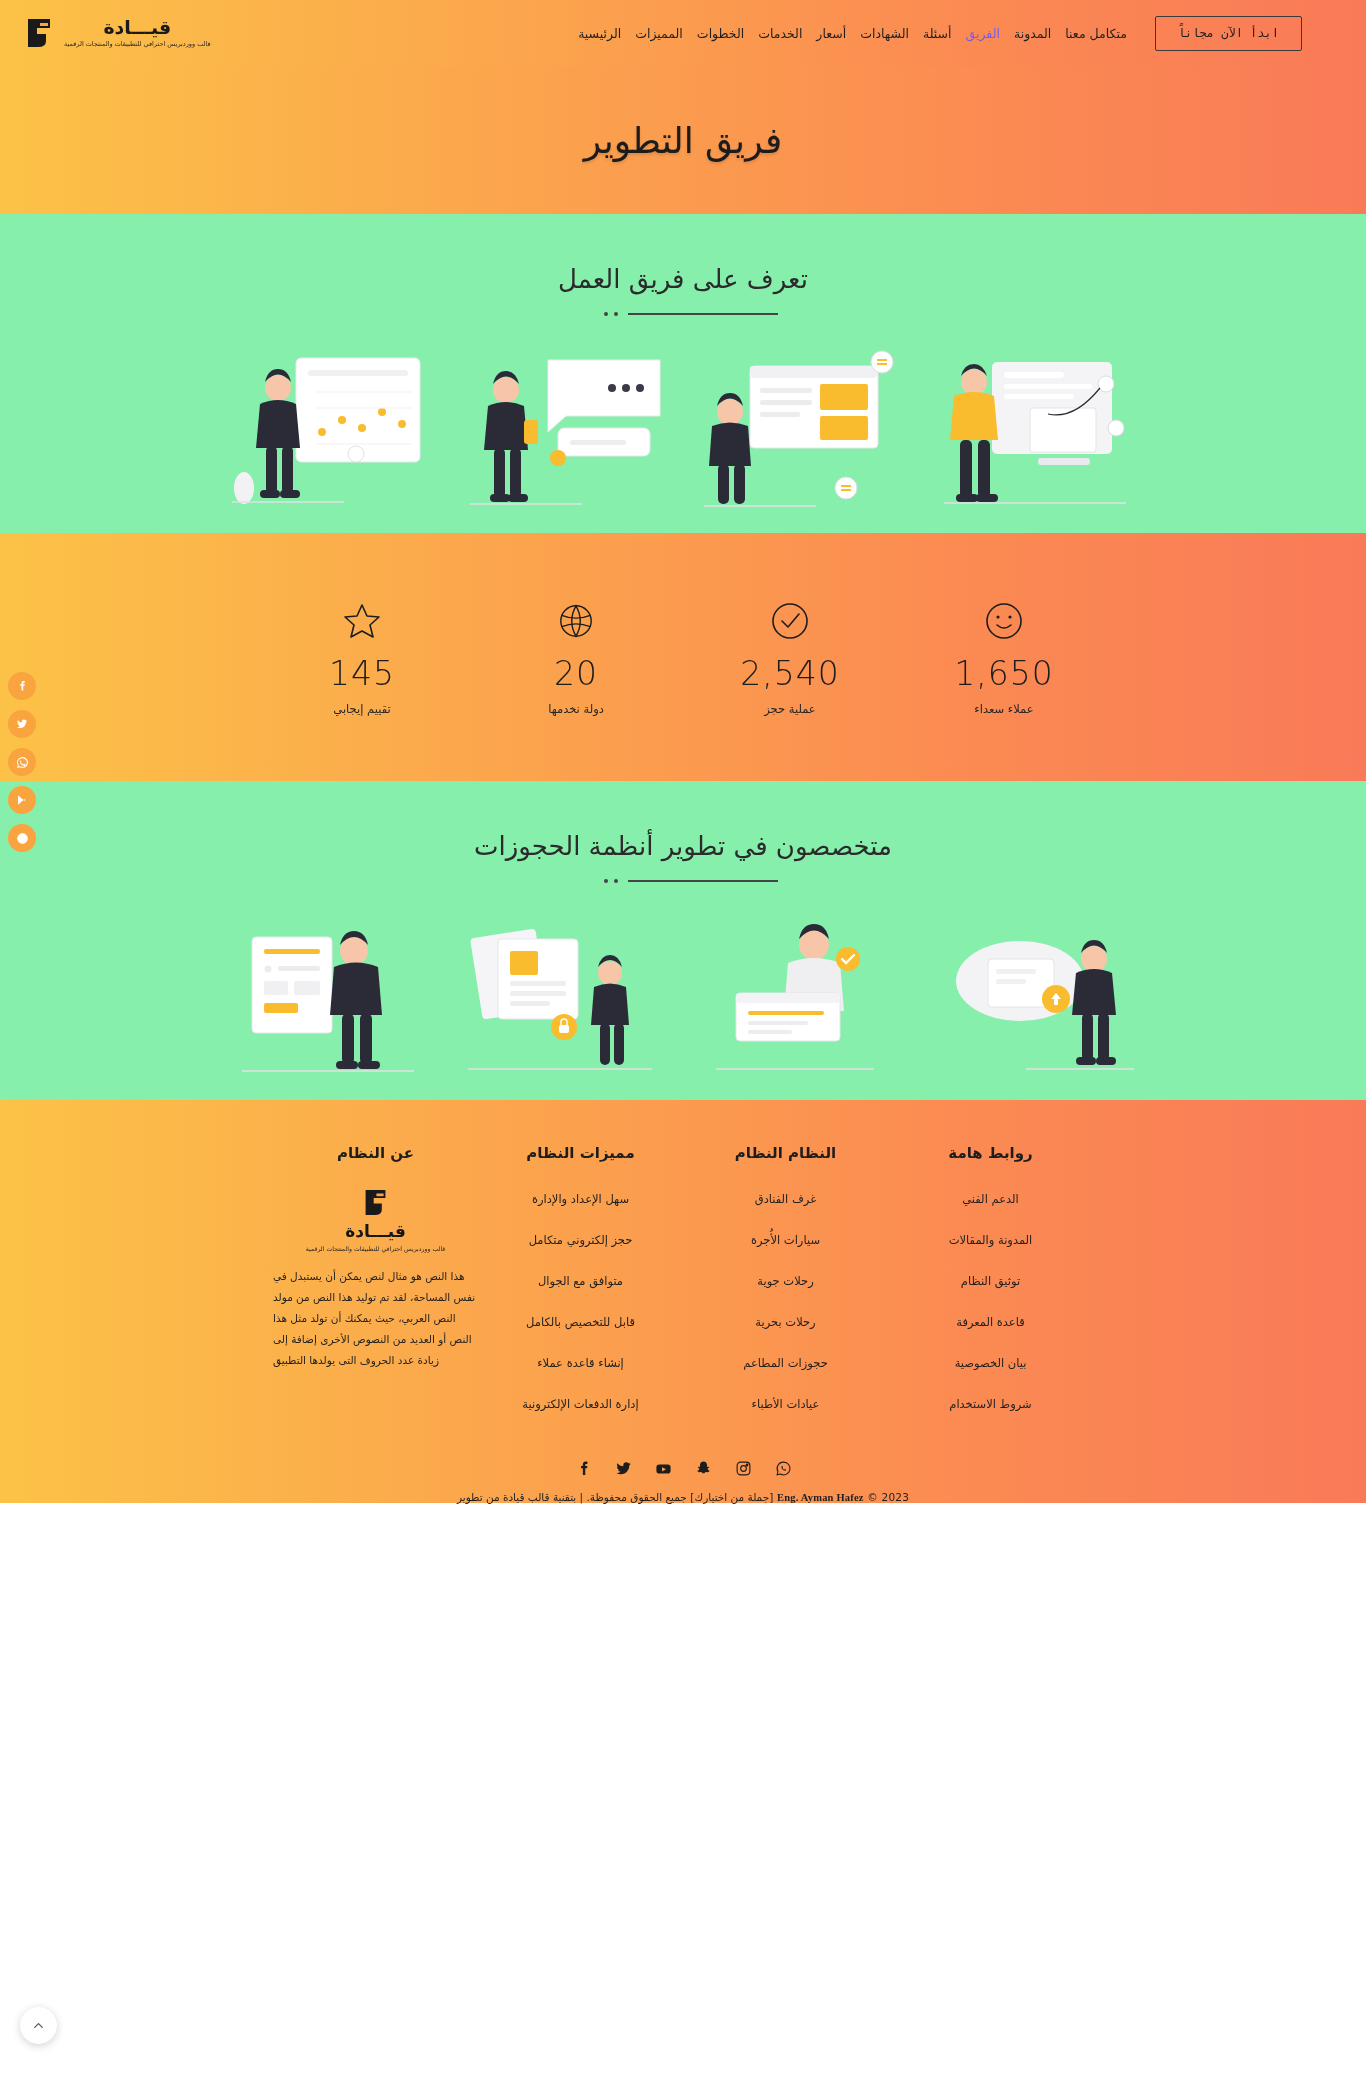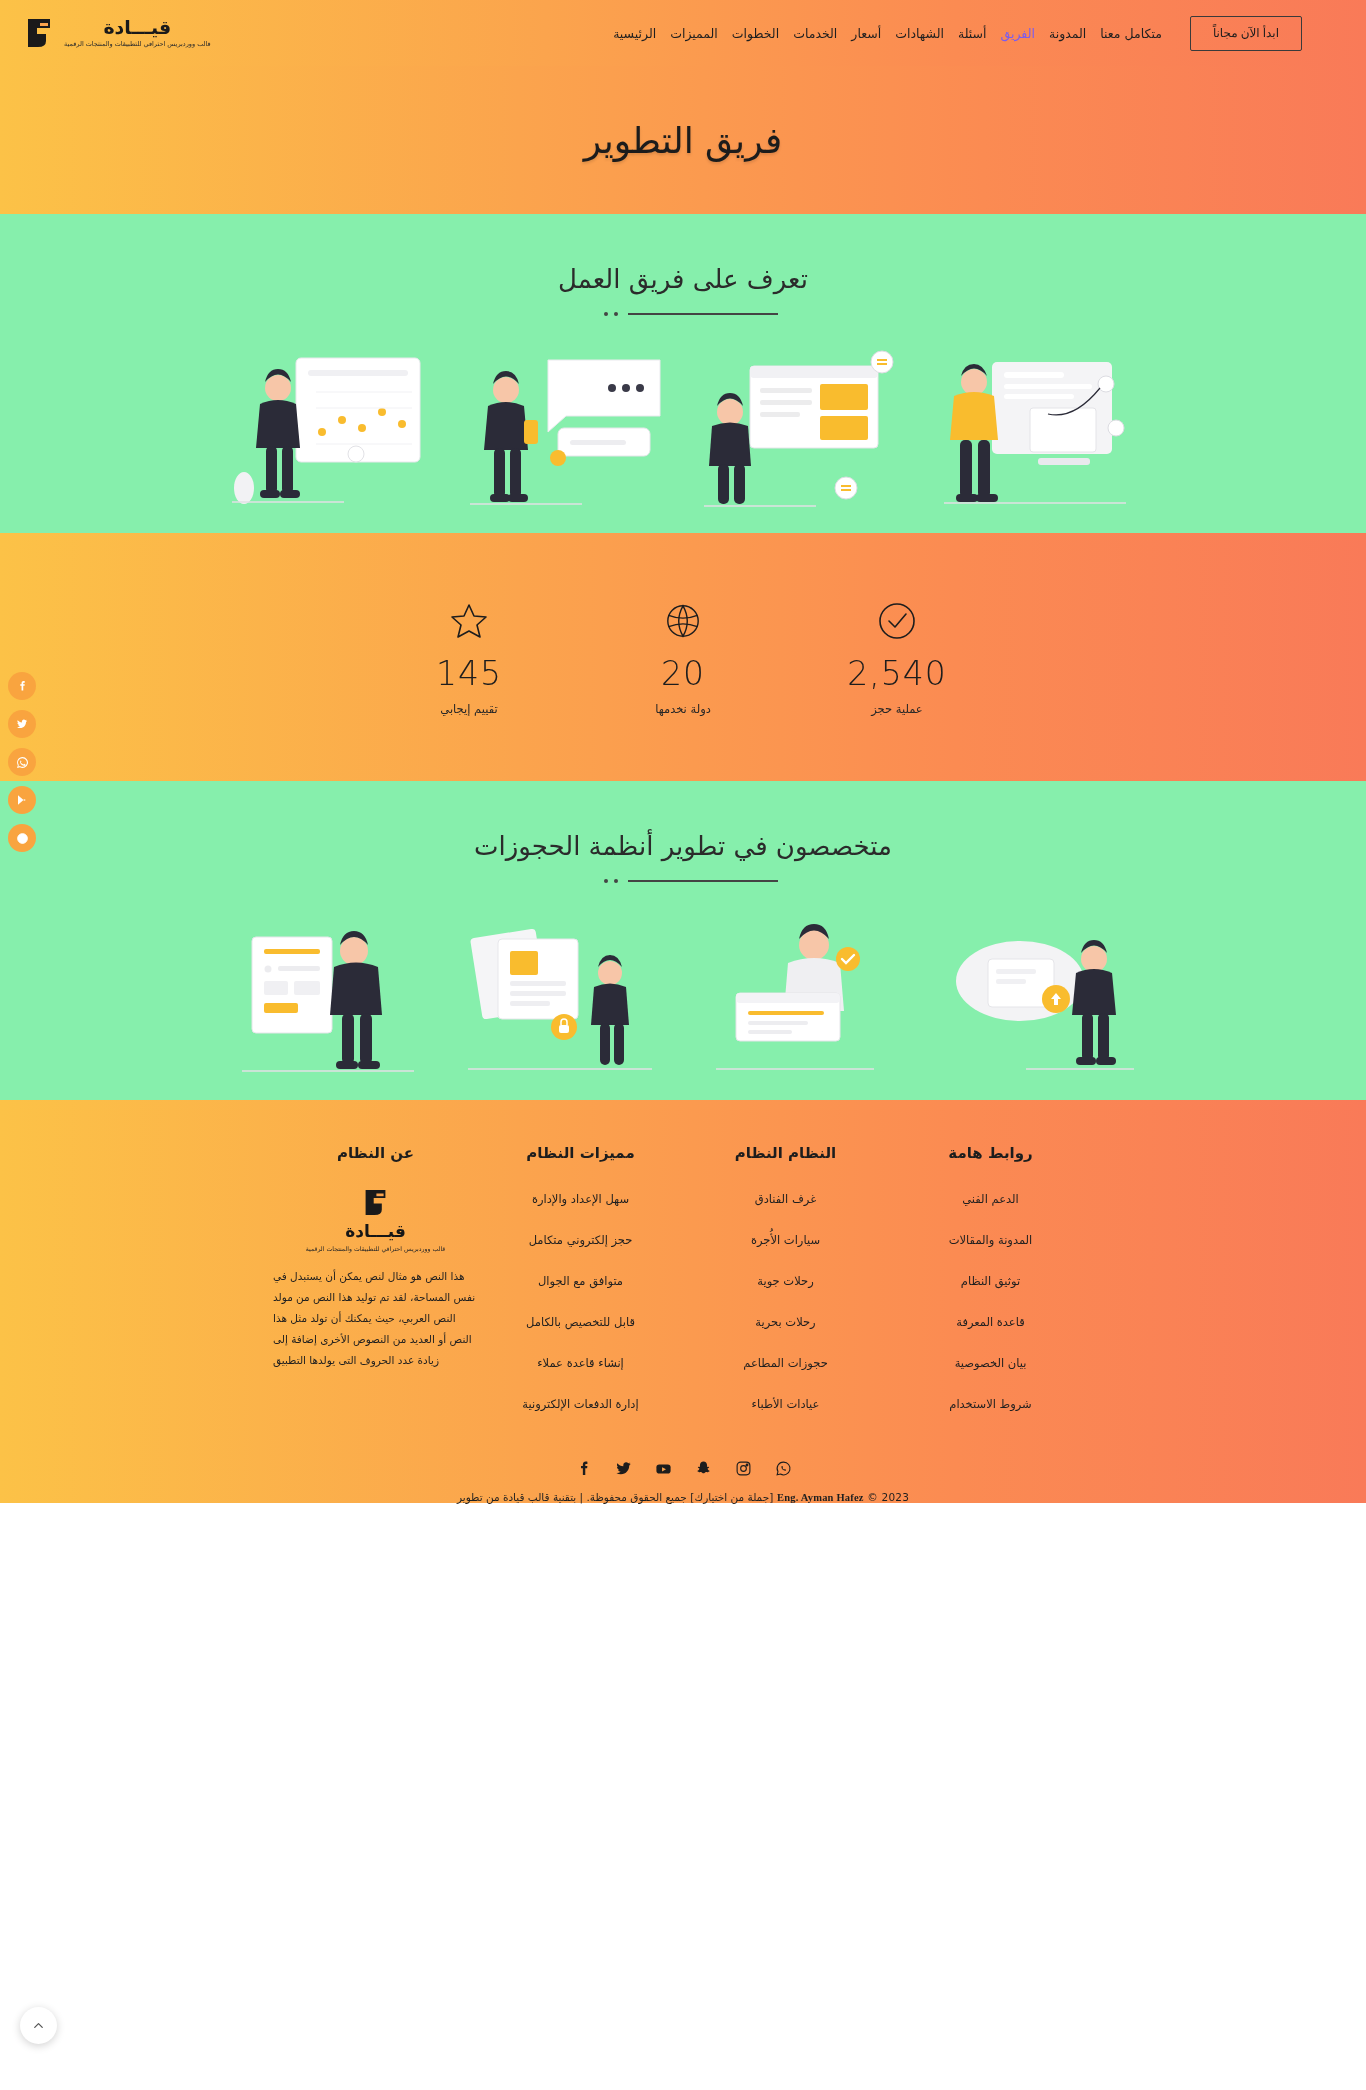--- a/index.html
+++ b/index.html
@@ -11,21 +11,21 @@
   .brand{display:flex;align-items:center;gap:10px;margin-right:6px;padding-left:24px}
   .brand-mark{width:30px;height:32px;flex:0 0 auto}
   .brand-text{text-align:center;line-height:1.1}
   .brand-name{font-size:19px;font-weight:700;letter-spacing:5px;color:#1a1a1a;font-family:"DejaVu Sans",sans-serif}
   .brand-tag{font-size:6.5px;color:#2b2b2b;margin-top:3px;letter-spacing:0}
 
   .nav{display:flex;align-items:center;gap:14px;font-size:12.5px;color:#1f1f1f;margin-right:28px}
   .nav a{color:#1f1f1f;text-decoration:none;white-space:nowrap}
   .nav a.active{color:#7a5cf0}
   .cta-btn{margin-right:34px;border:1px solid #3a3a3a;background:transparent;color:#1c1c1c;
-           font-size:12px;padding:9px 22px;border-radius:2px;cursor:pointer;white-space:nowrap;font-family:Liberation Serif, serif}
+           font-size:12px;padding:9px 22px;border-radius:2px;cursor:pointer;white-space:nowrap;font-family:Liberation Mono, monospace}
 
   
   .hero{height:148px;background:linear-gradient(270deg,#f97a58 0%,#fb8b52 28%,#fba44d 62%,#fcc247 100%);
         display:flex;align-items:center;justify-content:center}
   .hero h1{font-size:36px;font-weight:400;color:#1c1c1c;text-shadow:0 2px 3px rgba(0,0,0,.13)}
 
   
   .sec-head{text-align:center;padding-top:50px}
   .sec-head h2{font-size:26px;font-weight:400;color:#2b2b2b}
   .sep{margin:14px auto 0;width:190px;height:12px;position:relative}
@@ -210,20 +210,32 @@
         <rect x="32" y="142" width="20" height="8" rx="4" fill="#2b2b38"></rect>
         <rect x="52" y="142" width="20" height="8" rx="4" fill="#2b2b38"></rect>
         <ellipse cx="16" cy="140" rx="10" ry="16" fill="#f2f2f4"></ellipse>
         <line x1="4" y1="154" x2="116" y2="154" stroke="#e0e0e4" stroke-width="1.5"></line>
       </svg>
     </div>
   </div>
 </section>
 
 <section class="stats">
+  <div class="stat">
+    <div class="ico">
+      <svg width="40" height="40" viewBox="0 0 40 40" fill="none" stroke="#1d1d1d" stroke-width="1.6">
+        <circle cx="20" cy="20" r="17"></circle>
+          <circle cx="14" cy="16" r="1.6" fill="#1d1d1d" stroke="none"></circle>
+        <circle cx="26" cy="16" r="1.6" fill="#1d1d1d" stroke="none"></circle>
+          <path d="M13 24 q7 6 14 0" stroke-linecap="round"></path>
+      </svg>
+    </div>
+    <div class="num">1,650</div>
+    <div class="lbl">عملاء سعداء</div>
+  </div>
 
   <div class="stat">
     <div class="ico">
       <svg width="40" height="40" viewBox="0 0 40 40" fill="none" stroke="#1d1d1d" stroke-width="1.6">
         <circle cx="20" cy="20" r="17"></circle>
           <path d="M12 20 l6 6 l11 -13" stroke-linecap="round" stroke-linejoin="round"></path>
       </svg>
     </div>
     <div class="num">2,540</div>
     <div class="lbl">عملية حجز</div>

